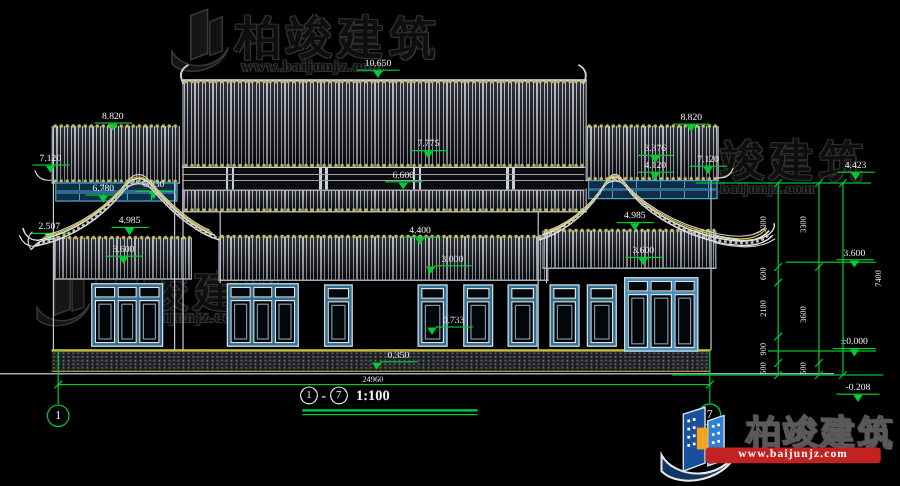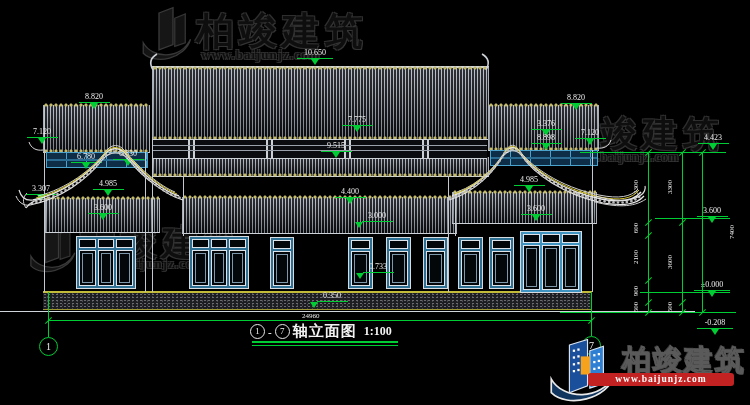--- a/index.html
+++ b/index.html
@@ -215,28 +215,28 @@
           <div class="pane"></div>
         </div>
       </div>
       <div class="elev" style="left: 285px; top: 49px;"><span>10.650</span><i class="eline" style="width: 35.6px;"></i><b class="etri"></b></div>
       <div class="elev" style="left: 64px; top: 93px;"><span>8.820</span><i class="eline" style="width: 31px;"></i><b class="etri"></b></div>
       <div class="elev" style="left: 546px; top: 94px;"><span>8.820</span><i class="eline" style="width: 31px;"></i><b class="etri"></b></div>
       <div class="elev" style="left: 327px; top: 116px;"><span>7.775</span><i class="eline" style="width: 31px;"></i><b class="etri"></b></div>
       <div class="elev" style="left: 516px; top: 120px;"><span>3.376</span><i class="eline" style="width: 31px;"></i><b class="etri"></b></div>
       <div class="elev" style="left: 12px; top: 128px;"><span>7.120</span><i class="eline" style="width: 31px;"></i><b class="etri"></b></div>
       <div class="elev" style="left: 560px; top: 129px;"><span>7.120</span><i class="eline" style="width: 31px;"></i><b class="etri"></b></div>
-      <div class="elev" style="left: 516px; top: 134px;"><span>8.898</span><i class="eline" style="width: 31px;"></i><b class="etri"></b></div>
+      <div class="elev" style="left: 516px; top: 134px;"><span>4.120</span><i class="eline" style="width: 31px;"></i><b class="etri"></b></div>
       <div class="elev" style="left: 683px; top: 134px;"><span>4.423</span><i class="eline" style="width: 31px;"></i><b class="etri"></b></div>
       <div class="elev" style="left: 56px; top: 153px;"><span>6.780</span><i class="eline" style="width: 31px;"></i><b class="etri"></b></div>
       <div class="elev" style="left: 98px; top: 150px;"><span>6.830</span><i class="eline" style="width: 31px;"></i><b class="etri"></b></div>
-      <div class="elev" style="left: 306px; top: 142px;"><span>9.515</span><i class="eline" style="width: 31px;"></i><b class="etri"></b></div>
+      <div class="elev" style="left: 306px; top: 142px;"><span>6.600</span><i class="eline" style="width: 31px;"></i><b class="etri"></b></div>
       <div class="elev" style="left: 78px; top: 180px;"><span>4.985</span><i class="eline" style="width: 31px;"></i><b class="etri"></b></div>
       <div class="elev" style="left: 499px; top: 176px;"><span>4.985</span><i class="eline" style="width: 31px;"></i><b class="etri"></b></div>
-      <div class="elev" style="left: 11px; top: 185px;"><span>3.307</span><i class="eline" style="width: 31px;"></i><b class="etri"></b></div>
+      <div class="elev" style="left: 11px; top: 185px;"><span>2.507</span><i class="eline" style="width: 31px;"></i><b class="etri"></b></div>
       <div class="elev" style="left: 320px; top: 188px;"><span>4.400</span><i class="eline" style="width: 31px;"></i><b class="etri"></b></div>
       <div class="elev" style="left: 73px; top: 204px;"><span>3.600</span><i class="eline" style="width: 31px;"></i><b class="etri"></b></div>
       <div class="elev" style="left: 506px; top: 205px;"><span>3.600</span><i class="eline" style="width: 31px;"></i><b class="etri"></b></div>
       <div class="elev" style="left: 682px; top: 207px;"><span>3.600</span><i class="eline" style="width: 31px;"></i><b class="etri"></b></div>
       <div class="elev tl" style="left: 347px; top: 212px;"><span>3.000</span><i class="eline" style="width: 31px;"></i><b class="etri"></b></div>
       <div class="elev tl" style="left: 348px; top: 263px;"><span>0.733</span><i class="eline" style="width: 31px;"></i><b class="etri"></b></div>
       <div class="elev tl" style="left: 302px; top: 292px;"><span>0.350</span><i class="eline" style="width: 31px;"></i><b class="etri"></b></div>
       <div class="elev" style="left: 682px; top: 281px;"><span>±0.000</span><i class="eline" style="width: 35.6px;"></i><b class="etri"></b></div>
       <div class="elev" style="left: 685px; top: 319px;"><span>-0.208</span><i class="eline" style="width: 35.6px;"></i><b class="etri"></b></div>
       <div class="gv" style="left: 648px; top: 152px; height: 160px;"></div>
@@ -307,21 +307,20 @@
     <g>
       <path d="M45,199 C37,199 30,202 26,208" stroke="#dddddd" stroke-width="1.2" fill="none"></path>
       <path d="M26,208 C22,202 23,197 27,193" stroke="#cccccc" stroke-width="1" fill="none"></path>
     </g>
   </svg>
 
   <div class="title">
     <span class="axc">1</span>
     <span class="tdash">-</span>
     <span class="axc">7</span>
-    <span class="tname">轴立面图</span>
     <span class="tscale">1:100</span>
   </div>
   <div class="title-u1"></div>
   <div class="title-u2"></div>
 
   <div id="wm-br">
     <svg style="position:absolute;left:546px;top:336px" width="74" height="68" viewBox="0 0 64 60">
       <path d="M4,38 C14,56 48,58 60,34 C54,56 18,64 4,50 Z" fill="#10355e" stroke="#e8e8e8" stroke-width="1.5"></path>
       <polygon points="20,8 36,3 36,44 20,50" fill="#1a4f9c" stroke="#dce6f2" stroke-width="1"></polygon>
       <polygon points="38,13 50,9 50,42 38,46" fill="#2f7fd2" stroke="#dce6f2" stroke-width="1"></polygon>

